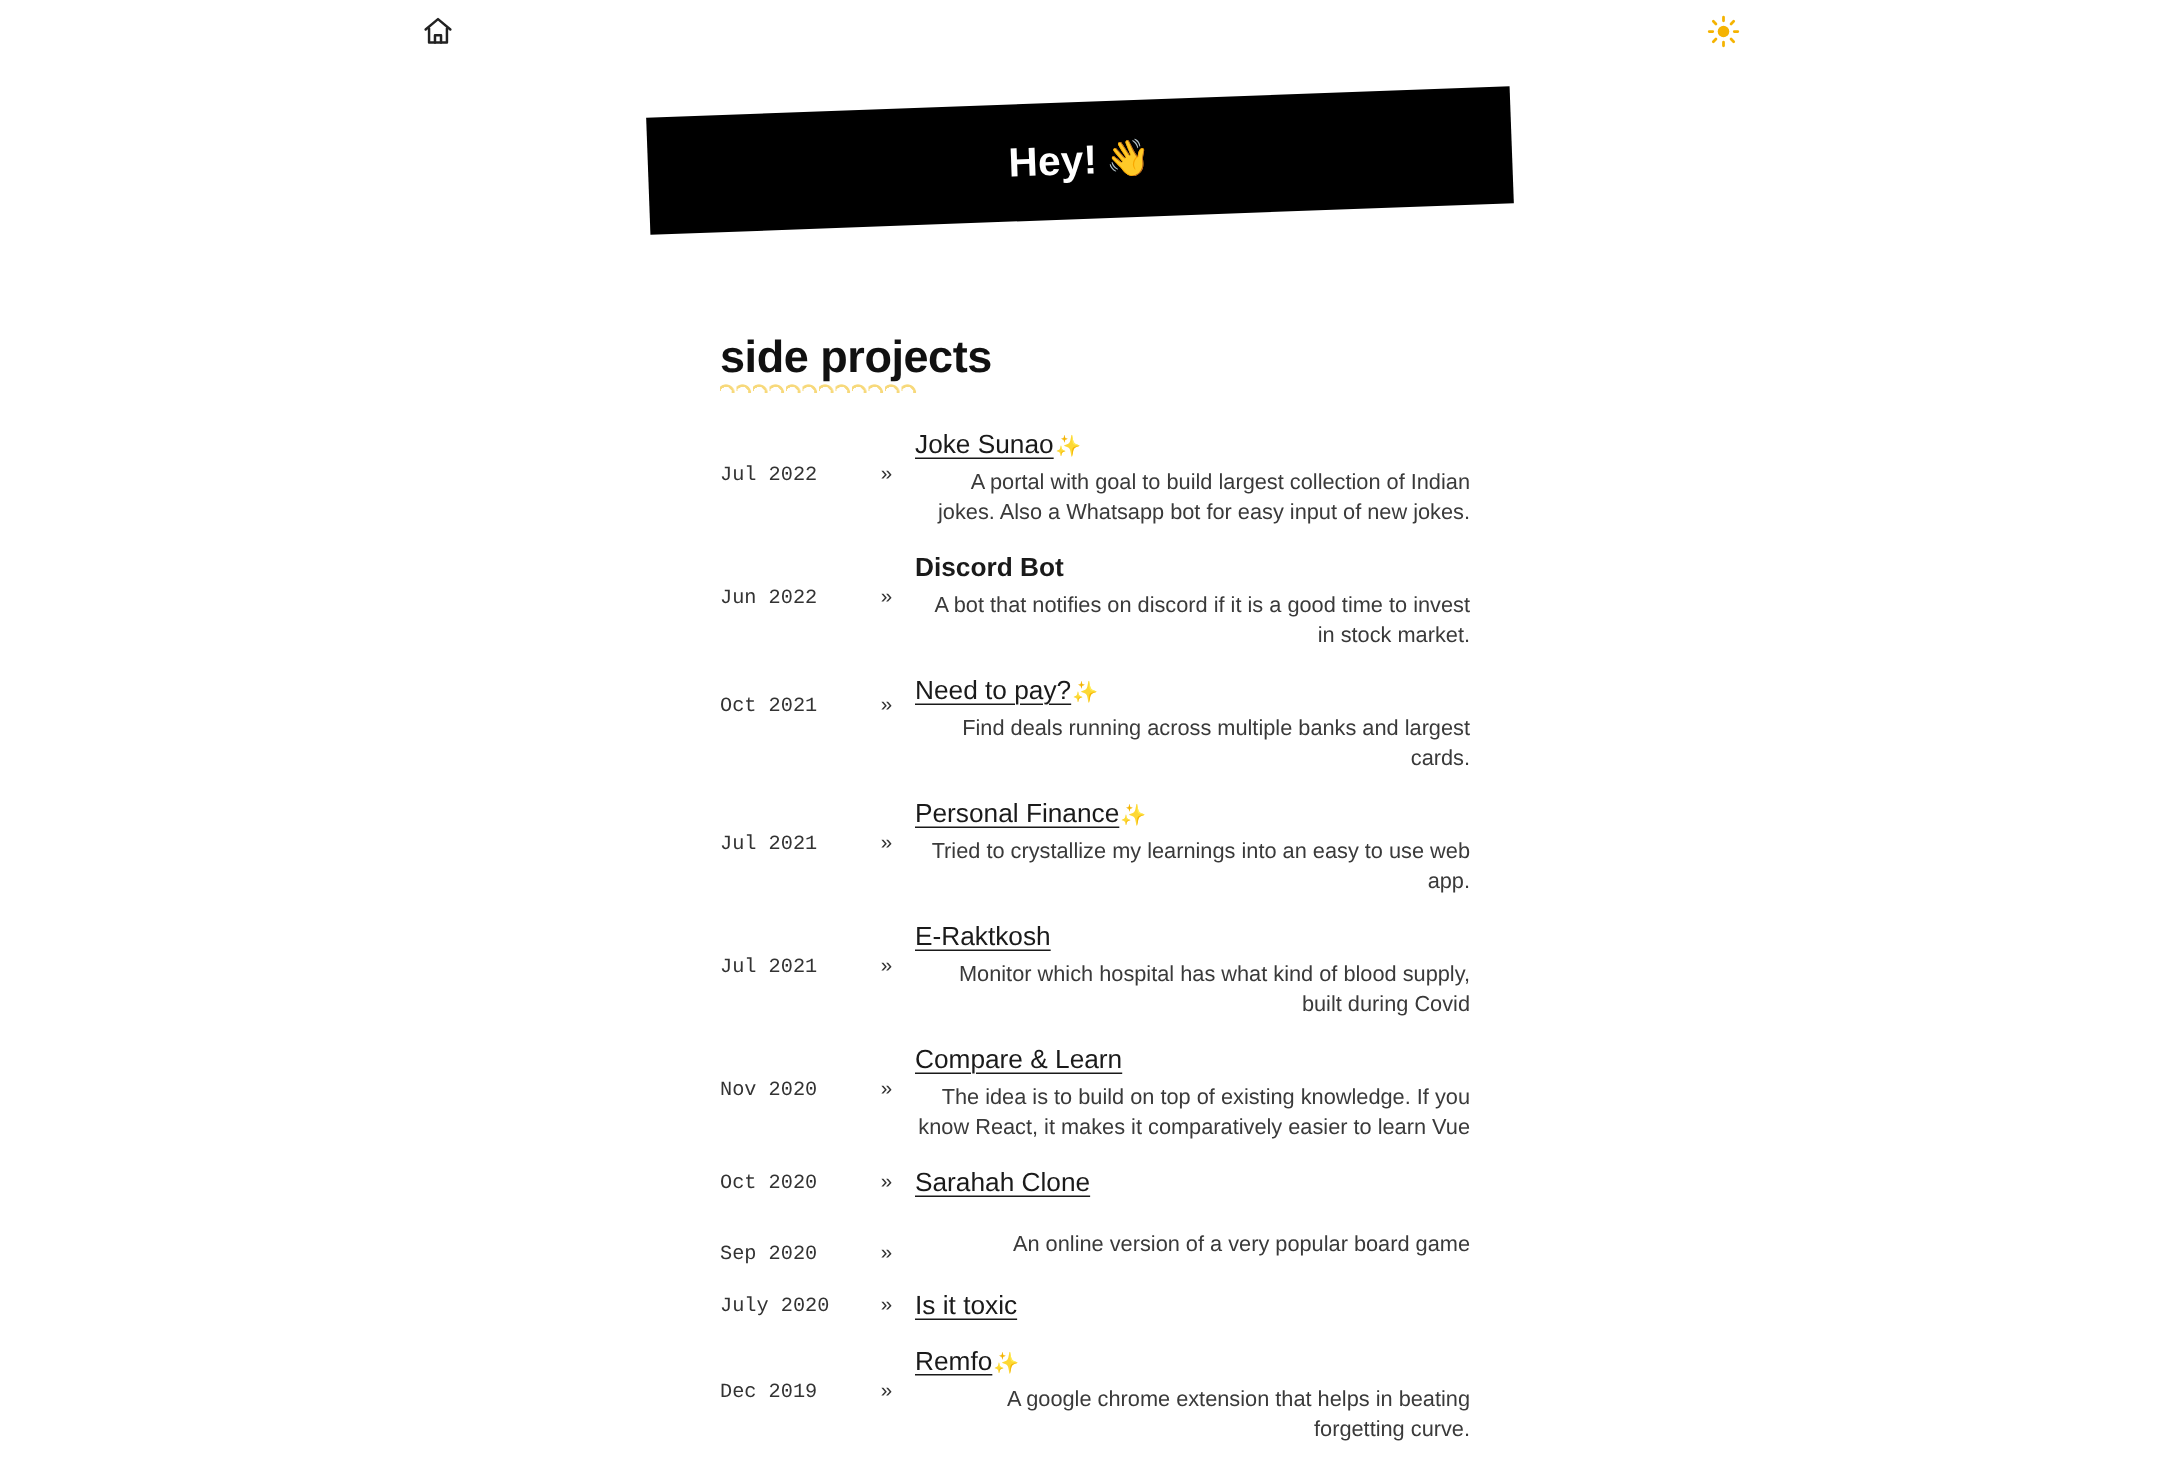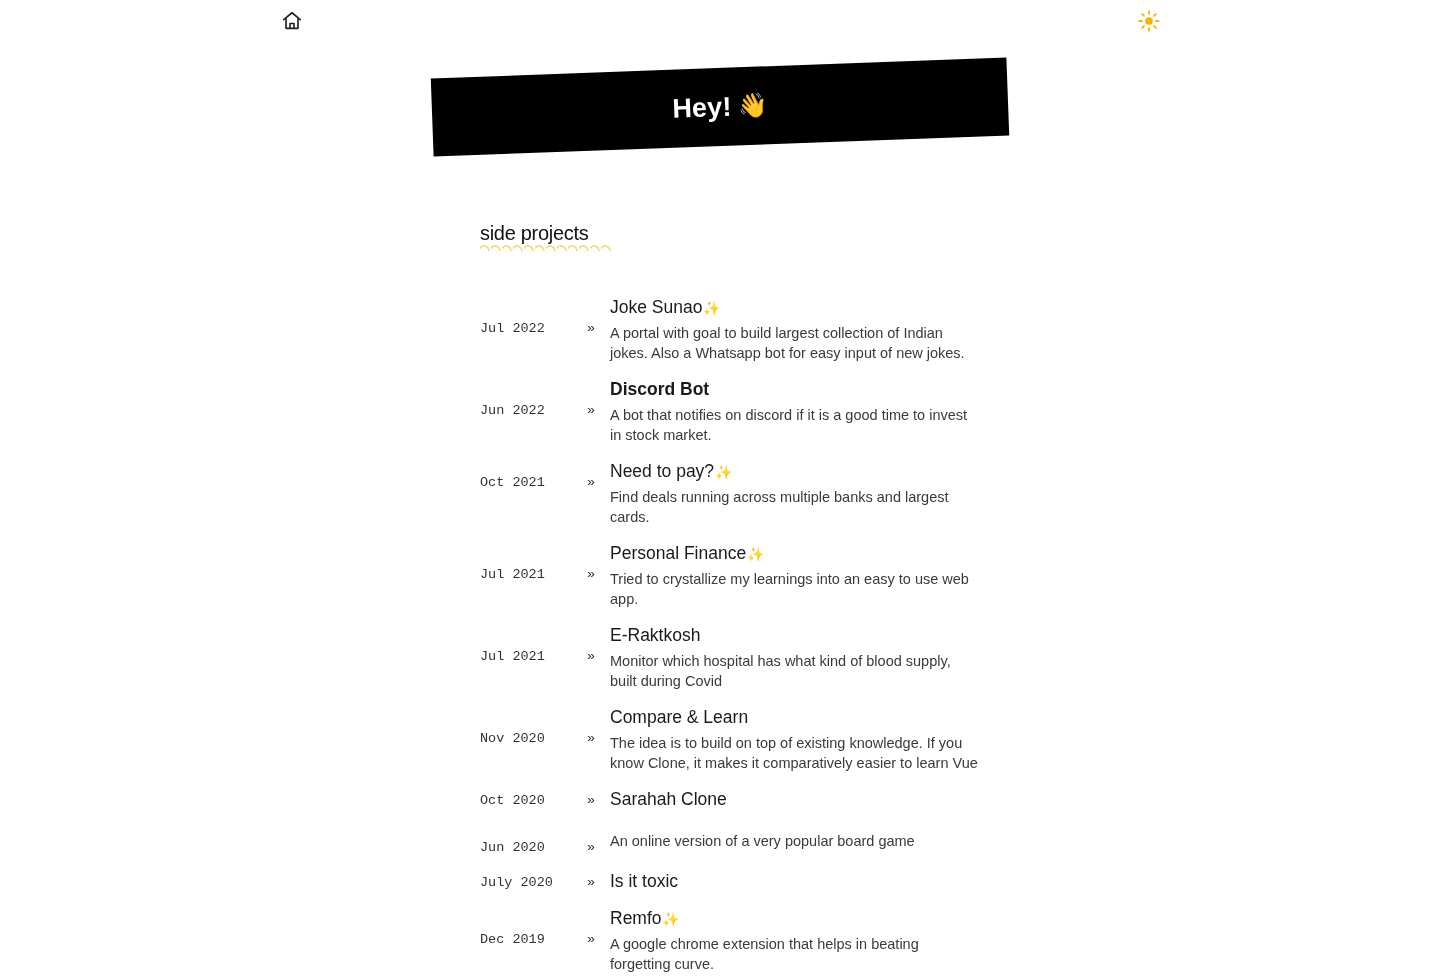--- a/index.html
+++ b/index.html
@@ -68,26 +68,26 @@
     transform: rotate(0deg);
   }
   .hero-emoji { font-size: 24px; }
 
   
   .content {
     padding-left: 480px;
     padding-top: 52px;
   }
   .section-title {
-    font-size: 20px;
-    font-weight: 400;
+    font-size: 30px;
+    font-weight: 700;
     color: #111;
     display: inline-block;
     position: relative;
-    margin: 0 0 30px 0;
+    margin: 0 0 8px 0;
     letter-spacing: -0.3px;
   }
   .section-title::after {
     content: "";
     position: absolute;
     left: 0;
     bottom: -6px;
     width: 132px;
     height: 8px;
     background:
@@ -123,40 +123,42 @@
     padding-top: 2px;
   }
   .p-body {
     flex: 1 1 auto;
     max-width: 378px;
     padding-left: 8px;
   }
   .p-title {
     font-size: 17.5px;
     color: #1a1a1a;
+    text-decoration: underline;
     text-underline-offset: 3px;
     text-decoration-thickness: 1px;
     cursor: pointer;
     display: inline;
   }
   .p-title.plain {
     text-decoration: none;
     cursor: default;
     font-weight: bold;
   }
   .sparkle {
     color: #f0c040;
     font-size: 14px;
     margin-left: 1px;
   }
   .p-desc {
     margin-top: 5px;
     font-size: 14.5px;
     line-height: 20px;
     color: #3a3a3a;
+    text-align: right;
   }
   
   .project.two-line .p-date,
   .project.two-line .p-arrow { padding-top: 24px; }
   .project.one-line .p-date,
   .project.one-line .p-arrow { padding-top: 14px; }
   .project.title-only .p-date,
   .project.title-only .p-arrow { padding-top: 4px; }
 </style>
 </head>
@@ -228,32 +230,32 @@
         <div class="p-body">
           <div><span class="p-title">E-Raktkosh</span></div>
           <div class="p-desc">Monitor which hospital has what kind of blood supply, built during Covid</div>
         </div>
       </div>
       <div class="project two-line">
         <div class="p-date">Nov 2020</div>
         <div class="p-arrow">»</div>
         <div class="p-body">
           <div><span class="p-title">Compare &amp; Learn</span></div>
-          <div class="p-desc">The idea is to build on top of existing knowledge. If you know Clone, it makes it comparatively easier to learn Vue</div>
+          <div class="p-desc">The idea is to build on top of existing knowledge. If you know React, it makes it comparatively easier to learn Vue</div>
         </div>
       </div>
       <div class="project title-only">
         <div class="p-date">Oct 2020</div>
         <div class="p-arrow">»</div>
         <div class="p-body">
           <div><span class="p-title">Sarahah Clone</span></div>
         </div>
       </div>
       <div class="project one-line">
-        <div class="p-date">Jun 2020</div>
+        <div class="p-date">Sep 2020</div>
         <div class="p-arrow">»</div>
         <div class="p-body">
           <div class="p-desc">An online version of a very popular board game</div>
         </div>
       </div>
       <div class="project title-only">
         <div class="p-date">July 2020</div>
         <div class="p-arrow">»</div>
         <div class="p-body">
           <div><span class="p-title">Is it toxic</span></div>

